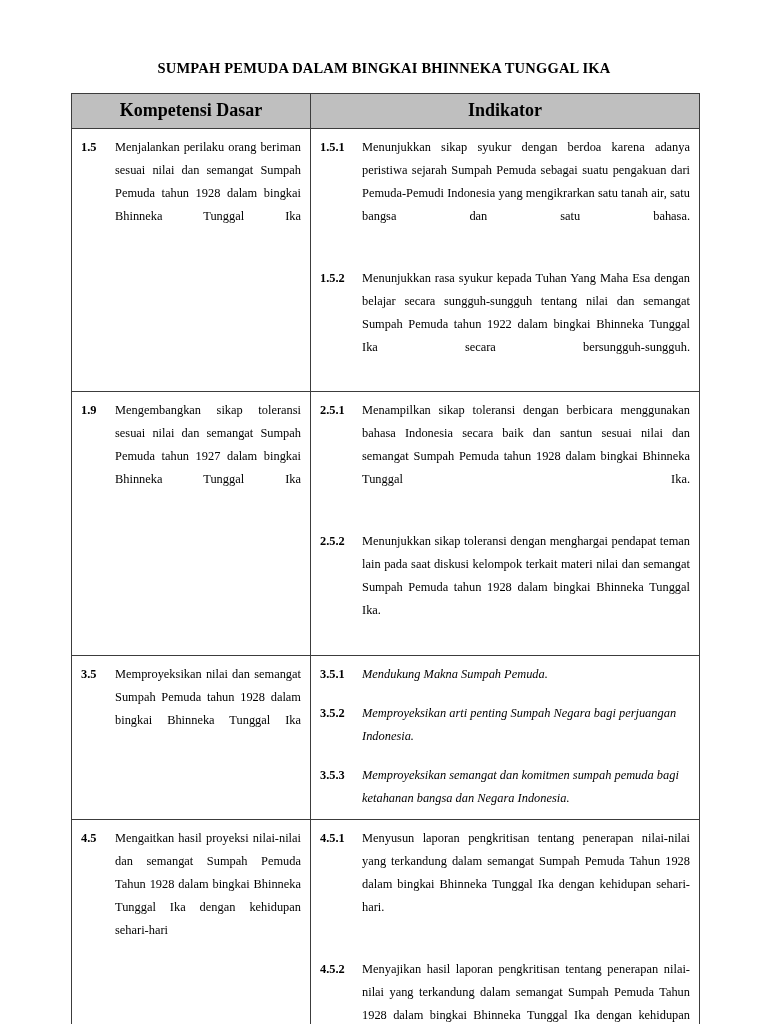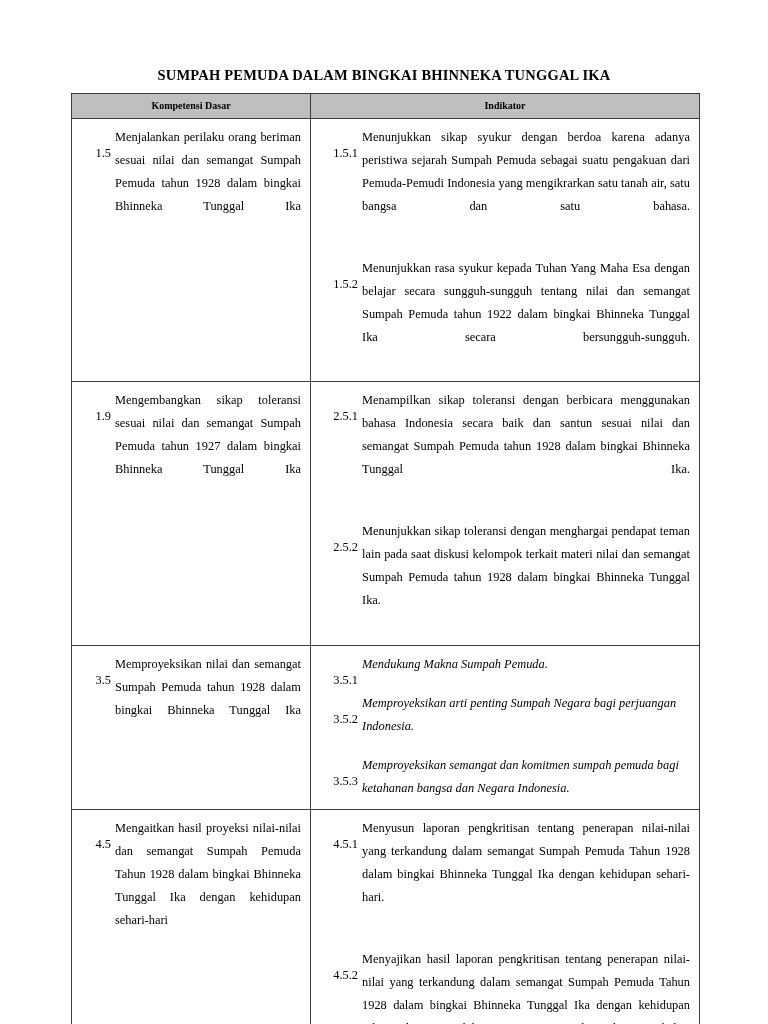--- a/index.html
+++ b/index.html
@@ -12,21 +12,21 @@
     width: 768px;
     height: 1024px;
     font-family: "Liberation Serif", "DejaVu Serif", serif;
     color: #000000;
     overflow: hidden;
   }
   .page {
     width: 768px;
     height: 1024px;
     box-sizing: border-box;
-    padding: 7px;
+    padding: 0;
     position: relative;
   }
   .doc-title {
     text-align: center;
     font-weight: bold;
     font-size: 14.5px;
     letter-spacing: 0.2px;
     margin: 0;
     padding: 60px 40px 0 40px;
     line-height: 1.2;
@@ -44,21 +44,21 @@
     table-layout: fixed;
     border: 1.5px solid #3c3c3c;
   }
   table.kd-table col.c1 { width: 239px; }
   table.kd-table col.c2 { width: 389px; }
 
   table.kd-table th {
     background: #bfbfbf;
     border: 1.2px solid #3c3c3c;
     font-weight: bold;
-    font-size: 10px;
+    font-size: 18px;
     text-align: center;
     padding: 6px 4px 7px 4px;
     font-family: "Liberation Serif", "DejaVu Serif", serif;
     margin-top: 36px;
   }
   table.kd-table td {
     border-left: 1.2px solid #3c3c3c;
     border-right: 1.2px solid #3c3c3c;
     border-top: 1px solid #3c3c3c;
     border-bottom: 1px solid #3c3c3c;
@@ -75,24 +75,25 @@
     text-align: justify;
     text-justify: inter-word;
     margin: 0 0 0 0;
   }
   .item + .item {
     margin-top: 16px;
   }
   .item .num {
     position: absolute;
     left: 0;
-    top: 16px;
+    top: 0;
     width: 38px;
-    text-align: right;
+    text-align: left;
     white-space: nowrap;
+    font-weight: bold;
   }
   .item .txt {
     display: block;
   }
   
   td.kd .item {
     padding-left: 34px;
   }
   td.kd .item .num {
     width: 30px;

